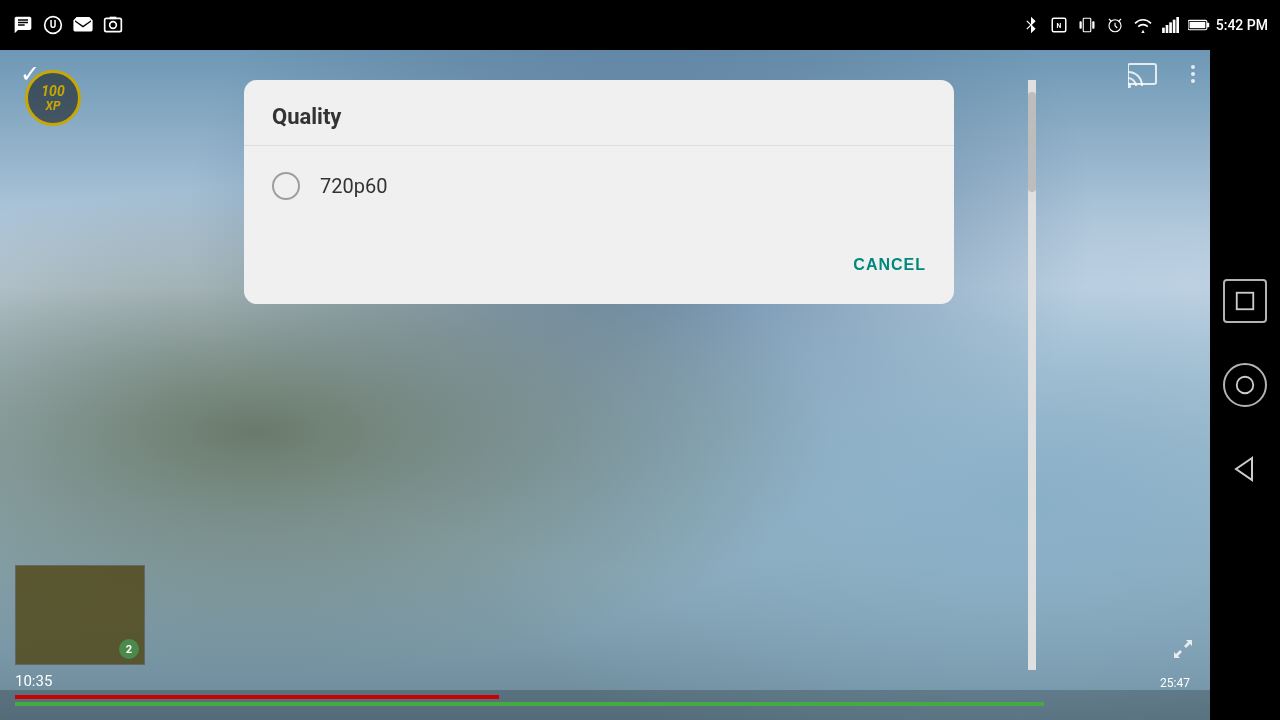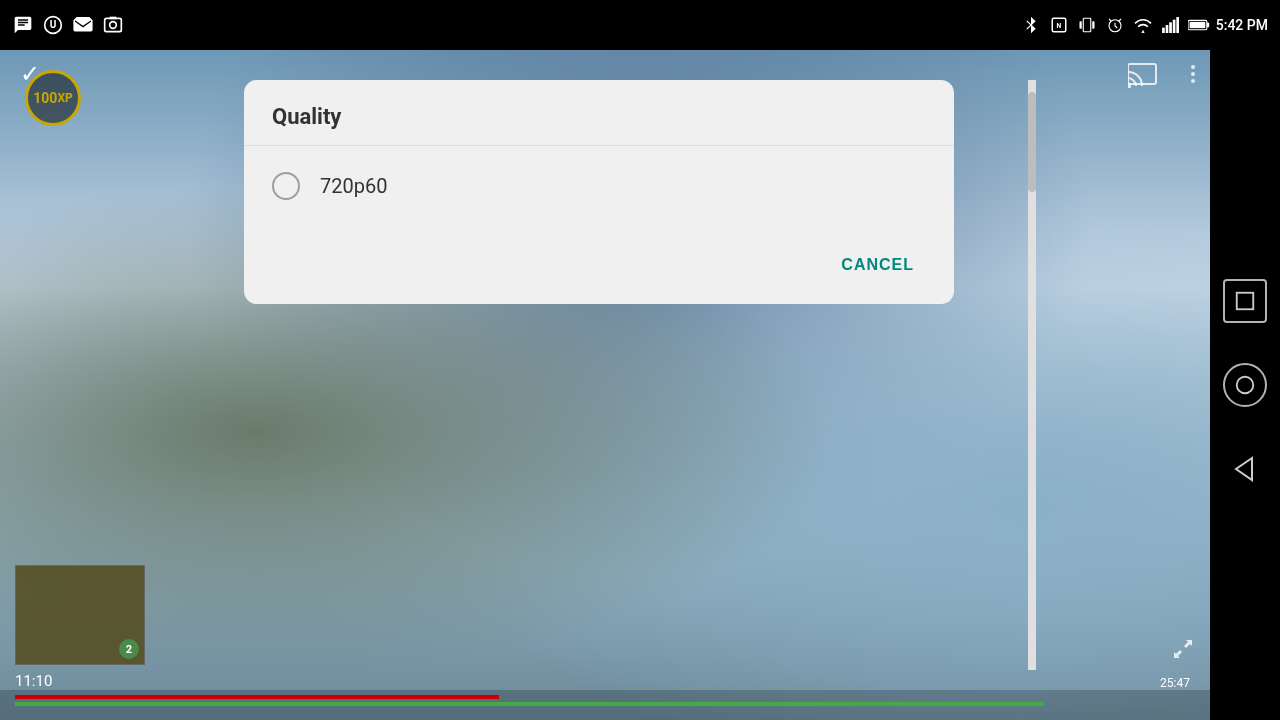--- a/index.html
+++ b/index.html
@@ -117,27 +117,28 @@
     .xp-circle {
       position: absolute;
       top: 70px;
       left: 25px;
       width: 56px;
       height: 56px;
       border-radius: 50%;
       border: 3px solid #c8a800;
       background: rgba(0,0,0,0.5);
       display: flex;
-      flex-direction: row;
+      flex-direction: column;
       align-items: center;
       justify-content: center;
       color: #c8a800;
       font-size: 11px;
       font-weight: bold;
       z-index: 5;
+      font-style: italic;
     }
 
     
     .mini-map {
       position: absolute;
       bottom: 55px;
       left: 15px;
       width: 130px;
       height: 100px;
       background: rgba(80, 70, 20, 0.8);
@@ -201,21 +202,21 @@
     }
 
     .radio-label {
       font-size: 20px;
       color: #333;
     }
 
     .dialog-actions {
       display: flex;
       justify-content: flex-end;
-      padding: 20px 24px;
+      padding: 20px 12px;
     }
 
     .cancel-btn {
       background: transparent;
       border: none;
       color: #00897b;
       font-size: 16px;
       font-weight: bold;
       letter-spacing: 1px;
       padding: 10px 16px;
@@ -394,21 +395,21 @@
 </div>
 
 <div class="mini-map" style="bottom:55px; left:15px; position:absolute; z-index:5;">
 
   <div style="position:absolute; bottom:5px; right:5px; background:#4a8a4a; border-radius:50%; width:20px; height:20px; display:flex; align-items:center; justify-content:center; color:#fff; font-size:11px; font-weight:bold;">
     <span>2</span>
   </div>
 </div>
 
 <div style="position:absolute; bottom:30px; left:15px; color:#fff; font-size:15px; z-index:6;">
-  <span>11:10</span>
+  <span>10:35</span>
 </div>
 
 <div style="position:absolute; bottom:30px; right:90px; color:#fff; font-size:12px; z-index:6;">
   <span>25:47</span>
 </div>
 
 <div style="position:absolute; bottom:0; left:0; right:70px; height:30px; background:rgba(0,0,0,0.2); z-index:5;">
   <div style="height:4px; background:#c00; width:40%; margin:5px 15px 0;"></div>
   <div style="height:4px; background:#4a4; width:85%; margin:3px 15px 0;"></div>
 </div>

